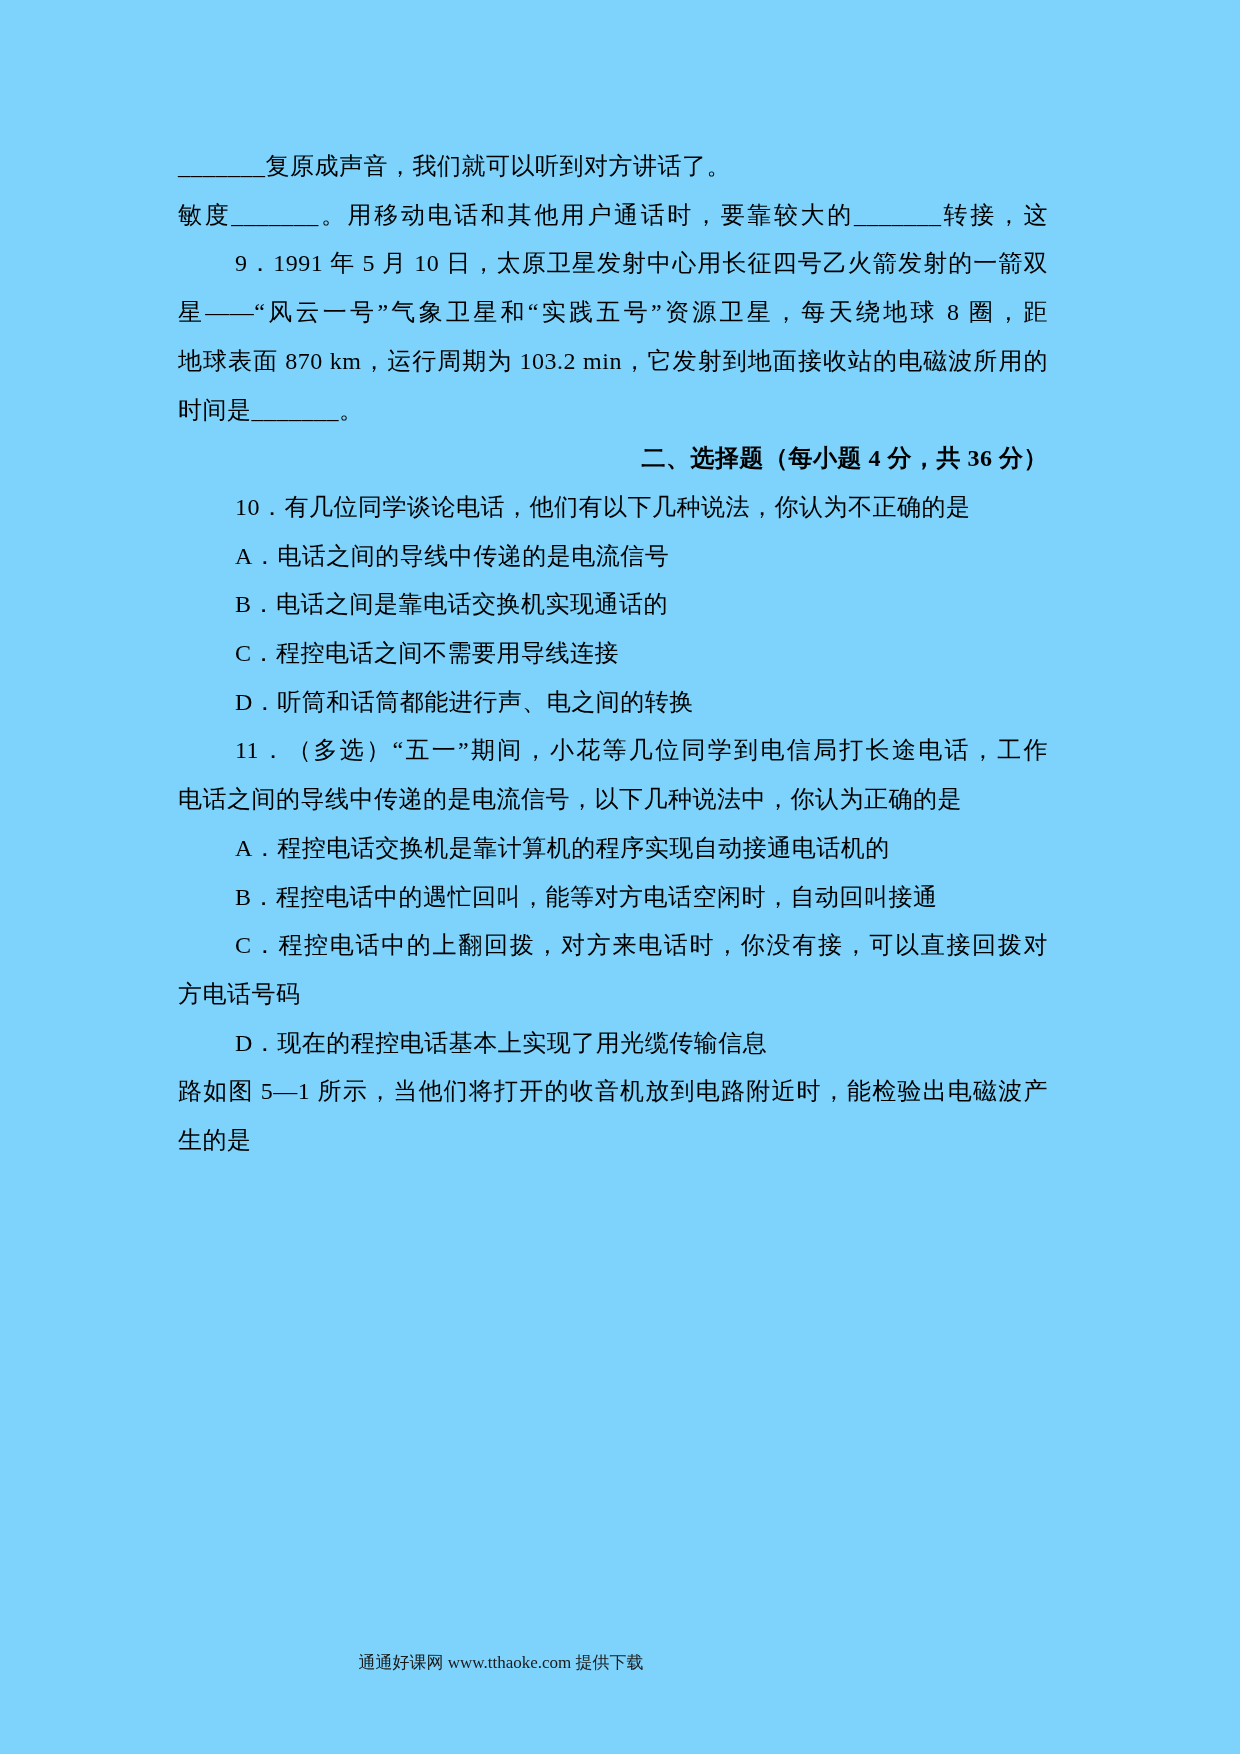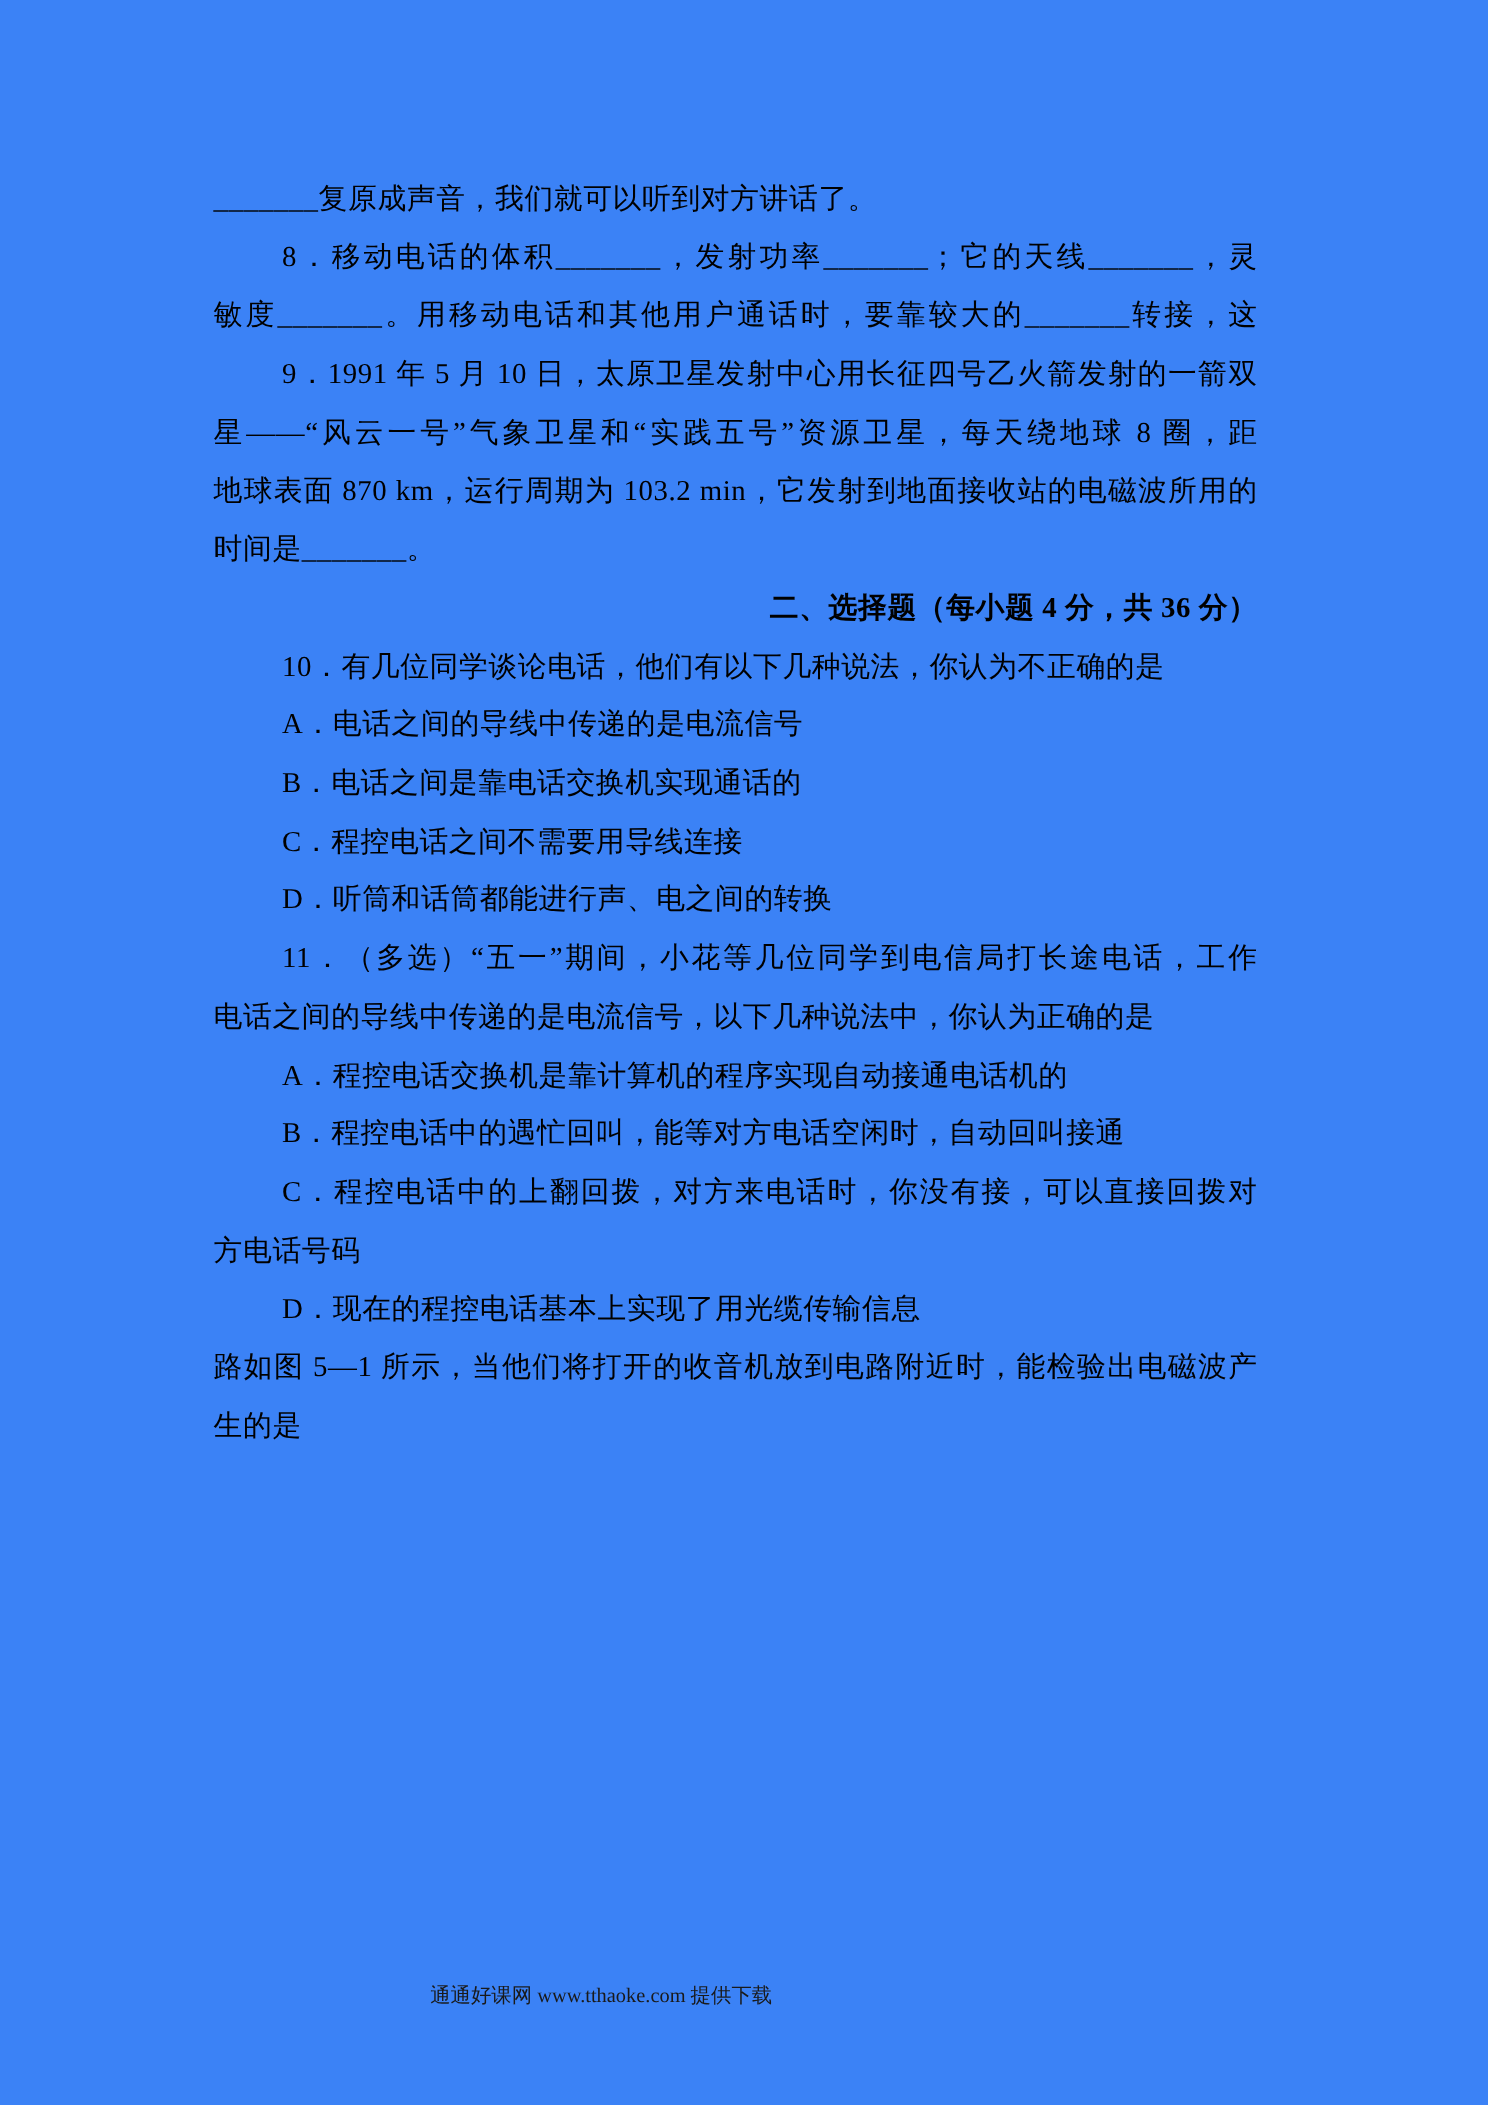--- a/index.html
+++ b/index.html
@@ -14,21 +14,21 @@
     color: #000000;
     font-family: "Liberation Serif", "DejaVu Serif", serif;
     overflow: hidden;
   }
   .doc-page {
     position: absolute;
     left: 0;
     top: 0;
     width: 1240px;
     height: 1754px;
-    background: #3b82f6;
+    background: #7dd3fc;
   }
   .doc-body {
     position: absolute;
     left: 178px;
     top: 142px;
     width: 870px;
     font-size: 24px;
     line-height: 48.7px;
     letter-spacing: 0.5px;
   }
@@ -57,21 +57,20 @@
     line-height: 26px;
     color: #1a1a1a;
   }
 </style>
 </head>
 <body>
 
 <div class="doc-page">
   <div class="doc-body" id="doc-body">
       <div class="line">_______复原成声音，我们就可以听到对方讲话了。</div>
-      <div class="line indent justify">8．移动电话的体积_______，发射功率_______；它的天线_______，灵</div>
       <div class="line justify">敏度_______。用移动电话和其他用户通话时，要靠较大的_______转接，这</div>
       <div class="line indent justify">9．1991 年 5 月 10 日，太原卫星发射中心用长征四号乙火箭发射的一箭双</div>
       <div class="line justify">星——“风云一号”气象卫星和“实践五号”资源卫星，每天绕地球 8 圈，距</div>
       <div class="line justify">地球表面 870 km，运行周期为 103.2 min，它发射到地面接收站的电磁波所用的</div>
       <div class="line">时间是_______。</div>
       <div class="line indent bold">二、选择题（每小题 4 分，共 36 分）</div>
       <div class="line indent">10．有几位同学谈论电话，他们有以下几种说法，你认为不正确的是</div>
       <div class="line indent">A．电话之间的导线中传递的是电流信号</div>
       <div class="line indent">B．电话之间是靠电话交换机实现通话的</div>
       <div class="line indent">C．程控电话之间不需要用导线连接</div>

